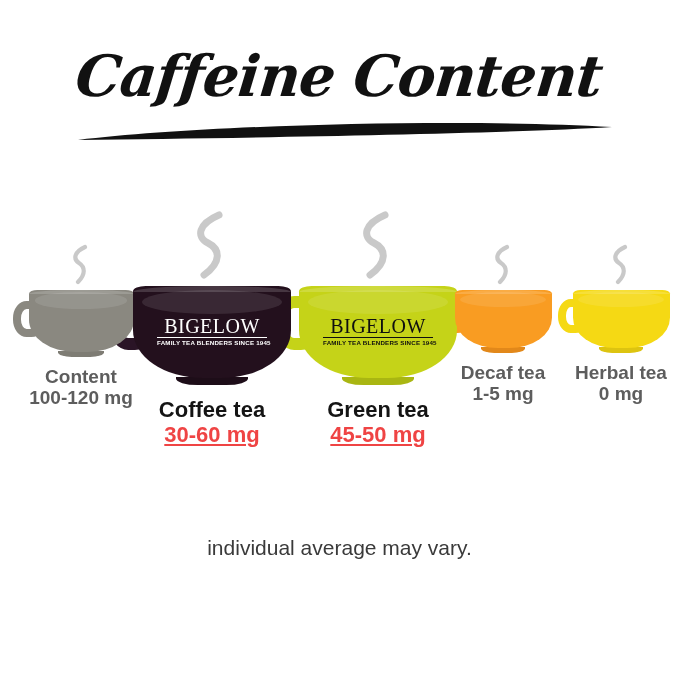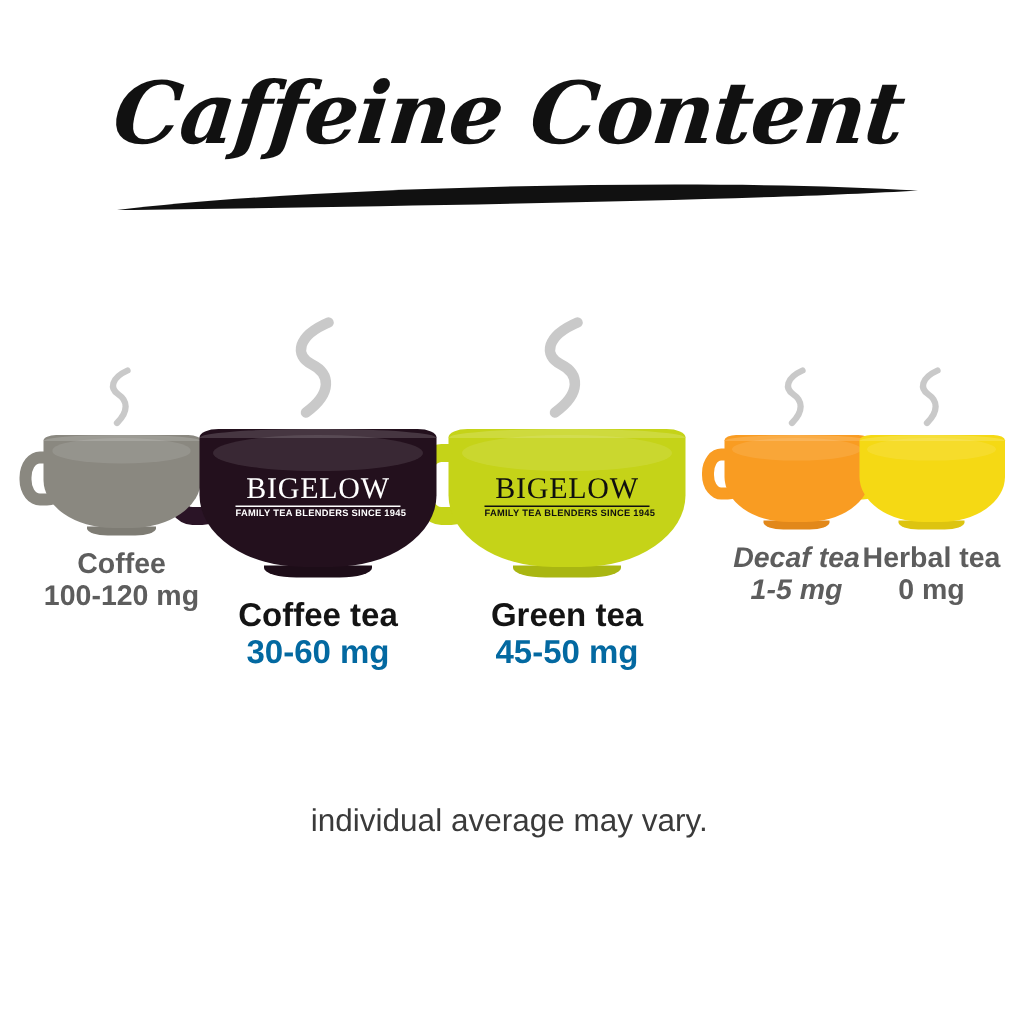--- a/index.html
+++ b/index.html
@@ -92,21 +92,21 @@
   }
   .logo-rule { height: 1px; width: 100%; margin-top: 1px; }
 
   
   .label-name { font-weight: 700; line-height: 1.12; white-space: nowrap; }
   .label-value { font-weight: 700; line-height: 1.12; white-space: nowrap; }
 
   .small-label .label-name { font-size: 19px; color: #5d5d5d; }
   .small-label .label-value { font-size: 19px; color: #5d5d5d; }
   .big-label .label-name { font-size: 22px; color: #141414; }
-  .big-label .label-value { font-size: 22px; color: #0369a1; }
+  .big-label .label-value { font-size: 22px; color: #ef4444; text-decoration: underline; }
 
   
   .caption {
     position: absolute; top: 533px; left: 0; width: 679px;
     text-align: center;
     font-size: 21px;
     line-height: 1.42;
     color: #3a3a3a;
     font-weight: 400;
   }
@@ -131,21 +131,21 @@
         <path d="M19,3 C8,8 7,15 13,19 C19,23 20,30 12,38" stroke="#c9c9c9" stroke-width="4.2" fill="none" stroke-linecap="round"></path>
       </svg>
       <div class="cup" style="width:105px; height:62px; margin-top:46px;">
         <div class="handle" style="left:-16px; top:11px; width:34px; height:36px; border-width:8px; border-color:#8a8880;"></div>
         <div class="bowl" style="width:105px; height:62px; background:#8a8880;">
           <div class="rim"></div>
         </div>
         <div class="foot" style="bottom:-5px; width:46px; height:6px; background:#7e7c74;"></div>
       </div>
       <div class="small-label" style="margin-top:14px;">
-        <div class="label-name">Coffee</div>
+        <div class="label-name">Content</div>
         <div class="label-value">100-120 mg</div>
       </div>
     </div>
 
     <div class="cup-unit" style="left:126px; top:0px; width:172px;">
       <svg class="steam" style="top:4px; width:52px; height:70px;" viewBox="0 0 52 70">
         <path d="M33,5 C12,14 10,27 22,33 C34,39 36,52 18,65" stroke="#c9c9c9" stroke-width="7" fill="none" stroke-linecap="round"></path>
       </svg>
       <div class="cup" style="width:158px; height:92px; margin-top:80px;">
         <div class="handle" style="left:-24px; top:10px; width:48px; height:54px; border-width:12px; border-color:#2a1426;"></div>
@@ -180,21 +180,21 @@
           </div>
         </div>
         <div class="foot" style="bottom:-7px; width:72px; height:8px; background:#a9b612;"></div>
       </div>
       <div class="big-label" style="margin-top:20px;">
         <div class="label-name">Green tea</div>
         <div class="label-value">45-50 mg</div>
       </div>
     </div>
 
-    <div class="cup-unit" style="left:466px; top:38px; width:130px;font-style:italic;">
+    <div class="cup-unit" style="left:438px; top:38px; width:130px;">
       <svg class="steam" style="top:0px; width:30px; height:42px;" viewBox="0 0 30 42">
         <path d="M19,3 C8,8 7,15 13,19 C19,23 20,30 12,38" stroke="#c9c9c9" stroke-width="4.2" fill="none" stroke-linecap="round"></path>
       </svg>
       <div class="cup" style="width:97px; height:58px; margin-top:46px;">
         <div class="handle" style="left:-15px; top:9px; width:32px; height:34px; border-width:8px; border-color:#f99c22;"></div>
         <div class="bowl" style="width:97px; height:58px; background:#f99c22;">
           <div class="rim"></div>
         </div>
         <div class="foot" style="bottom:-5px; width:44px; height:6px; background:#e2881a;"></div>
       </div>

